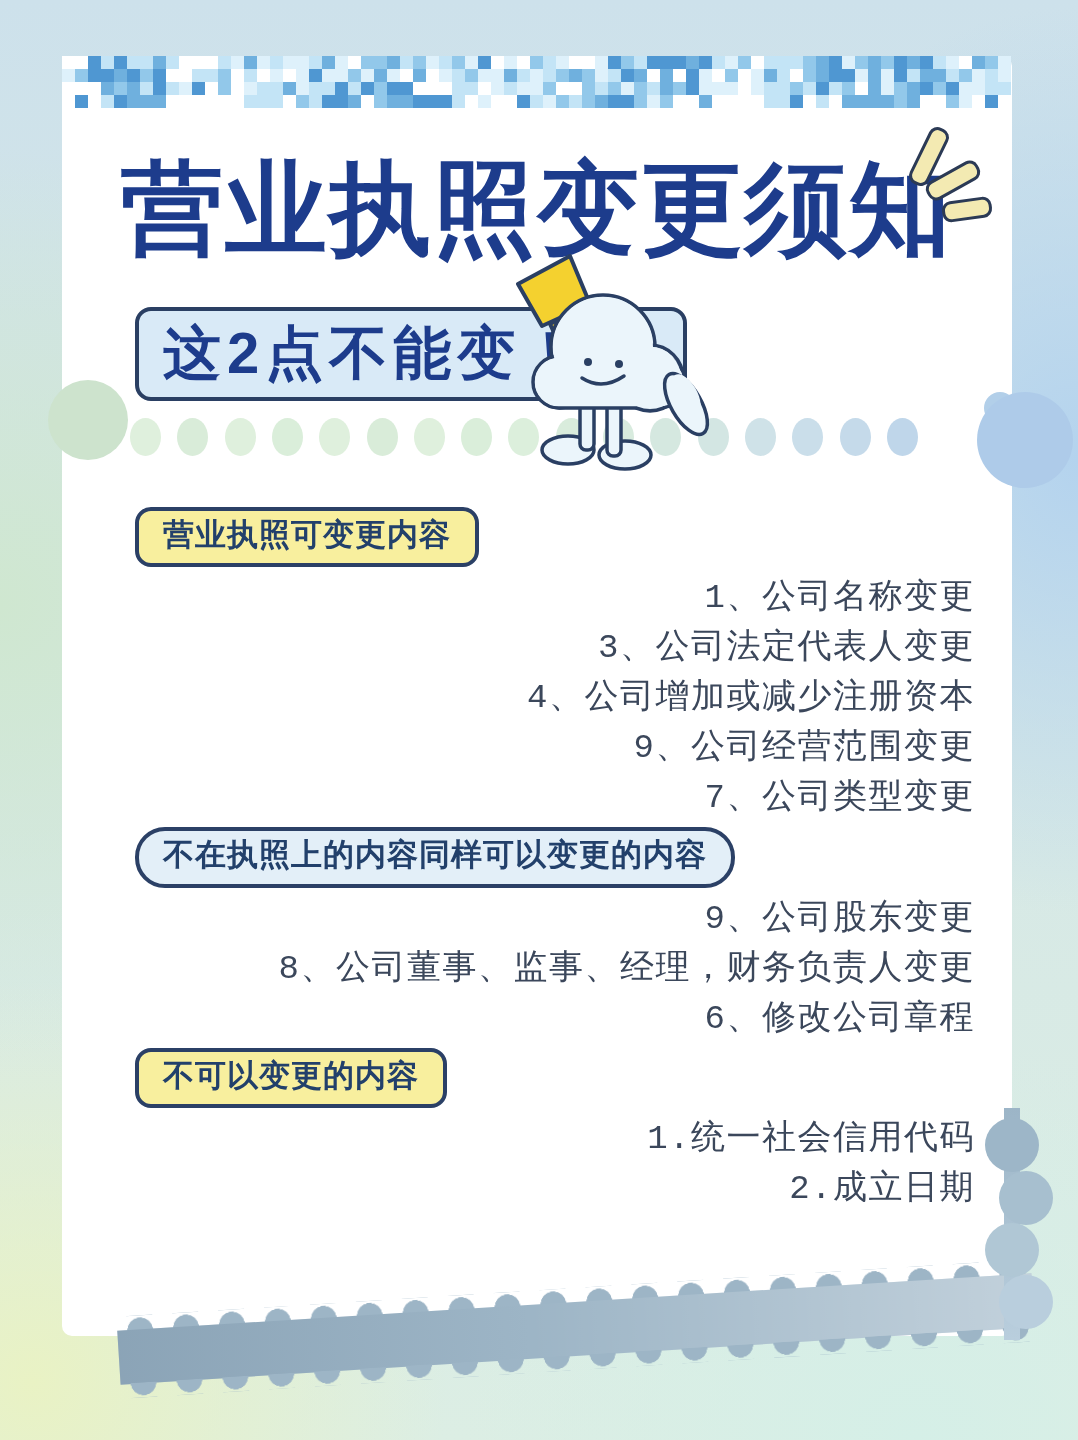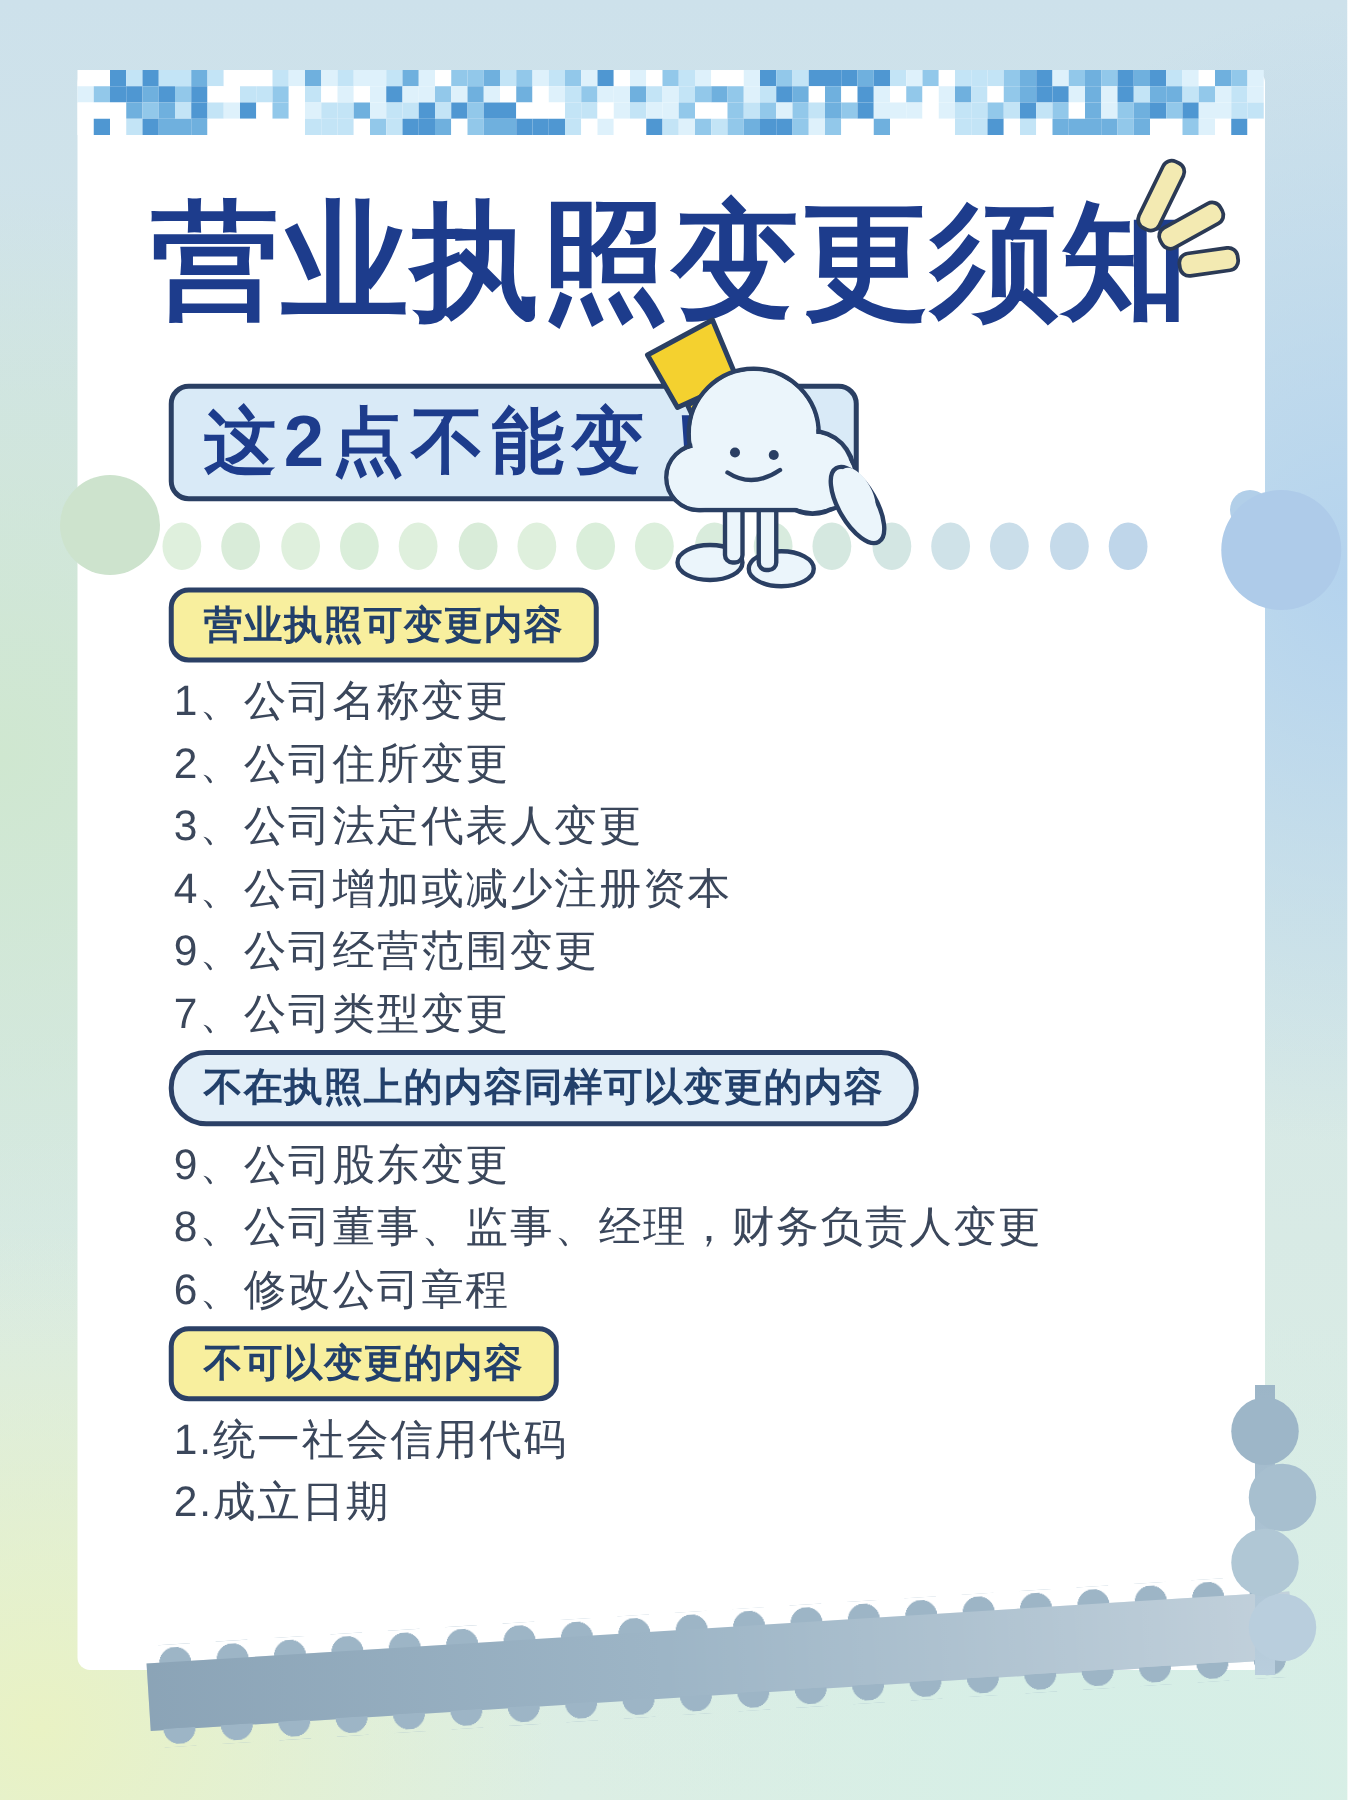--- a/index.html
+++ b/index.html
@@ -52,30 +52,30 @@
     font-size:58px;font-weight:bold;color:#1d3c8c;letter-spacing:6px;
     padding-left:24px;white-space:nowrap;
   }
   
   .cloud{position:absolute;left:488px;top:252px;width:250px;height:240px;z-index:5;}
   
   .dots{position:absolute;left:0;top:0;z-index:2;}
   .dot{position:absolute;border-radius:50%;}
   .edge-bump{position:absolute;border-radius:50%;z-index:3;}
   
-  .content{position:absolute;left:135px;top:470px;width:840px;z-index:2;}
+  .content{position:absolute;left:135px;top:507px;width:840px;z-index:2;font-family:Liberation Mono, monospace;}
   .badge{
     display:table;box-sizing:border-box;
     border:4px solid #2b4066;border-radius:16px;
     padding:6px 24px;font-size:31px;font-weight:bold;color:#22406b;
     line-height:1.3;letter-spacing:1px;white-space:nowrap;
   }
   .badge.yellow{background:#f8ef9e;}
   .badge.blue{background:#e3eff8;border-radius:30px;}
-  ul.items{list-style:none;margin:6px 0 4px 4px;padding:0;}
+  ul.items{list-style:none;margin:6px 0 4px 4px;padding:0;text-align:right;}
   ul.items li{
     font-size:34px;color:#3b475b;line-height:50px;letter-spacing:1.5px;
     white-space:nowrap;
   }
   
   .band{
     position:absolute;left:118px;top:1302px;width:916px;height:54px;z-index:4;
     background:#9db5c6;transform:rotate(-3.6deg);
   }
   .band .shade{
@@ -467,21 +467,20 @@
 
   <circle cx="100" cy="110" r="4" fill="#2a3f63"></circle>
   <circle cx="131" cy="112" r="4" fill="#2a3f63"></circle>
   <path d="M94,126 Q114,139 136,124" fill="none" stroke="#2a3f63" stroke-width="3.5" stroke-linecap="round"></path>
 </svg>
 
 <div class="content" id="sections">
     <div class="badge yellow">营业执照可变更内容</div>
     <ul class="items">
       <li>1、公司名称变更</li>
-      <li>2、公司住所变更</li>
       <li>3、公司法定代表人变更</li>
       <li>4、公司增加或减少注册资本</li>
       <li>9、公司经营范围变更</li>
       <li>7、公司类型变更</li>
     </ul>
     <div class="badge blue">不在执照上的内容同样可以变更的内容</div>
     <ul class="items">
       <li>9、公司股东变更</li>
       <li>8、公司董事、监事、经理，财务负责人变更</li>
       <li>6、修改公司章程</li>

